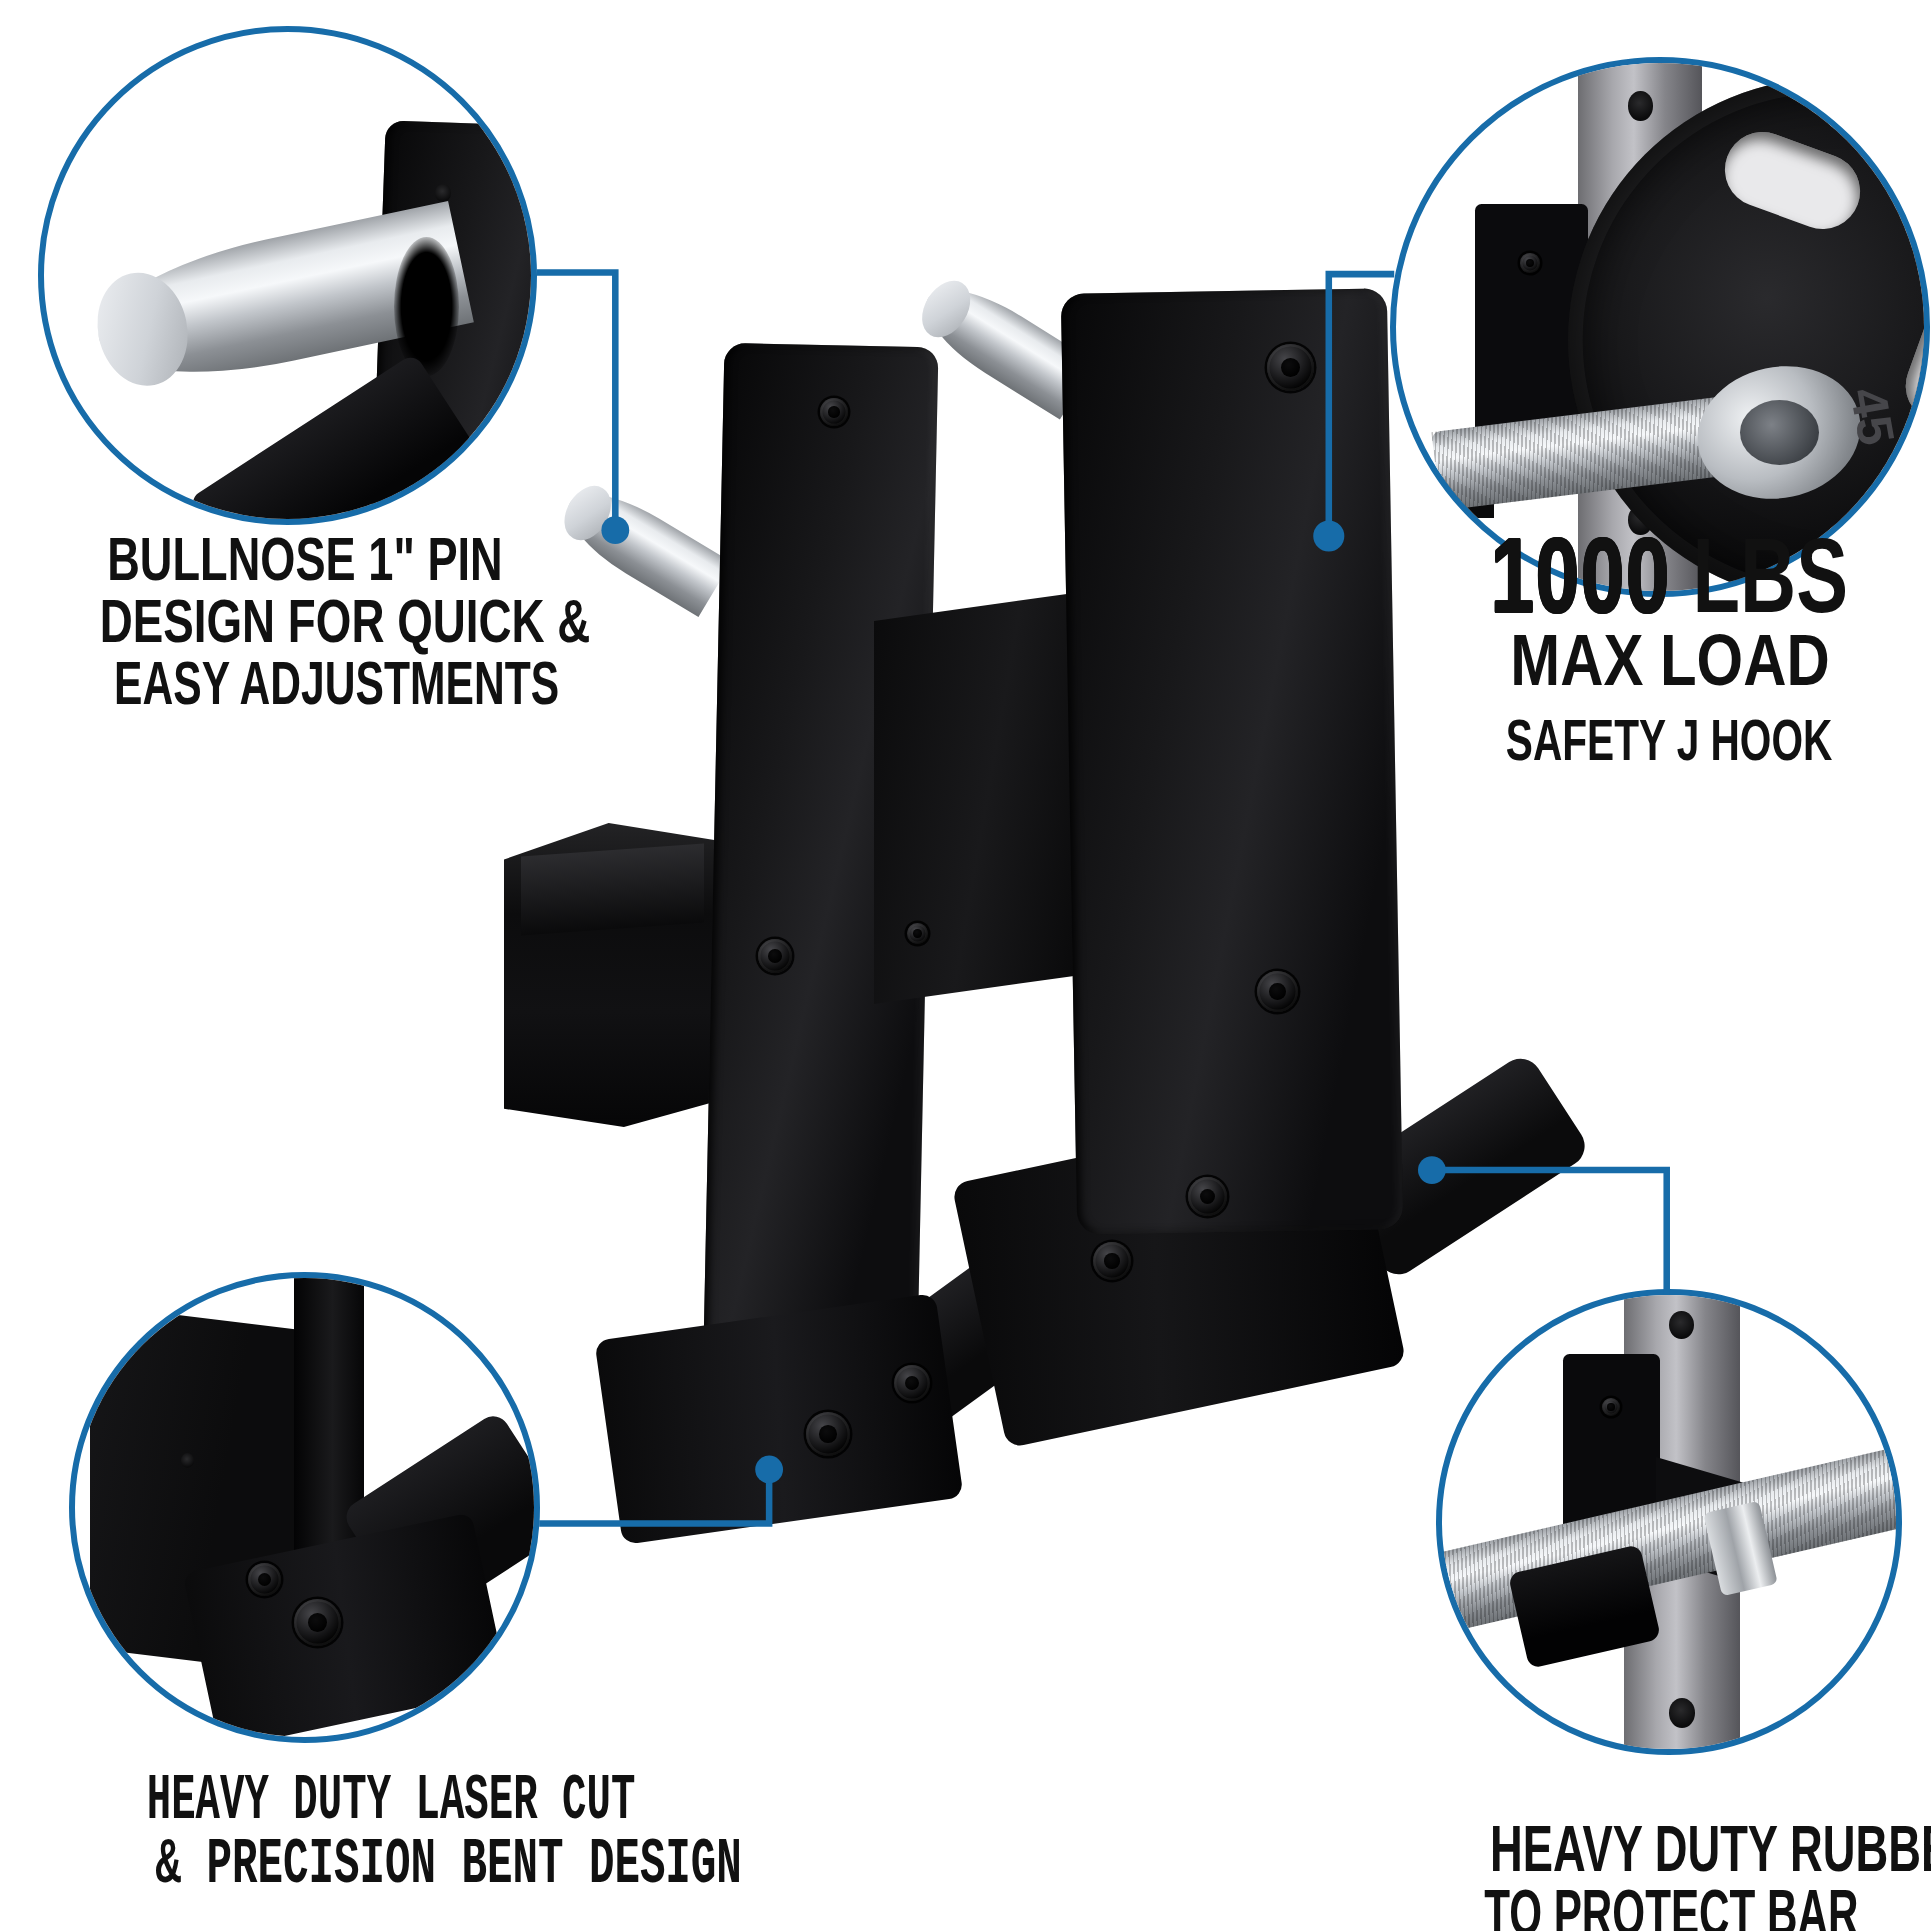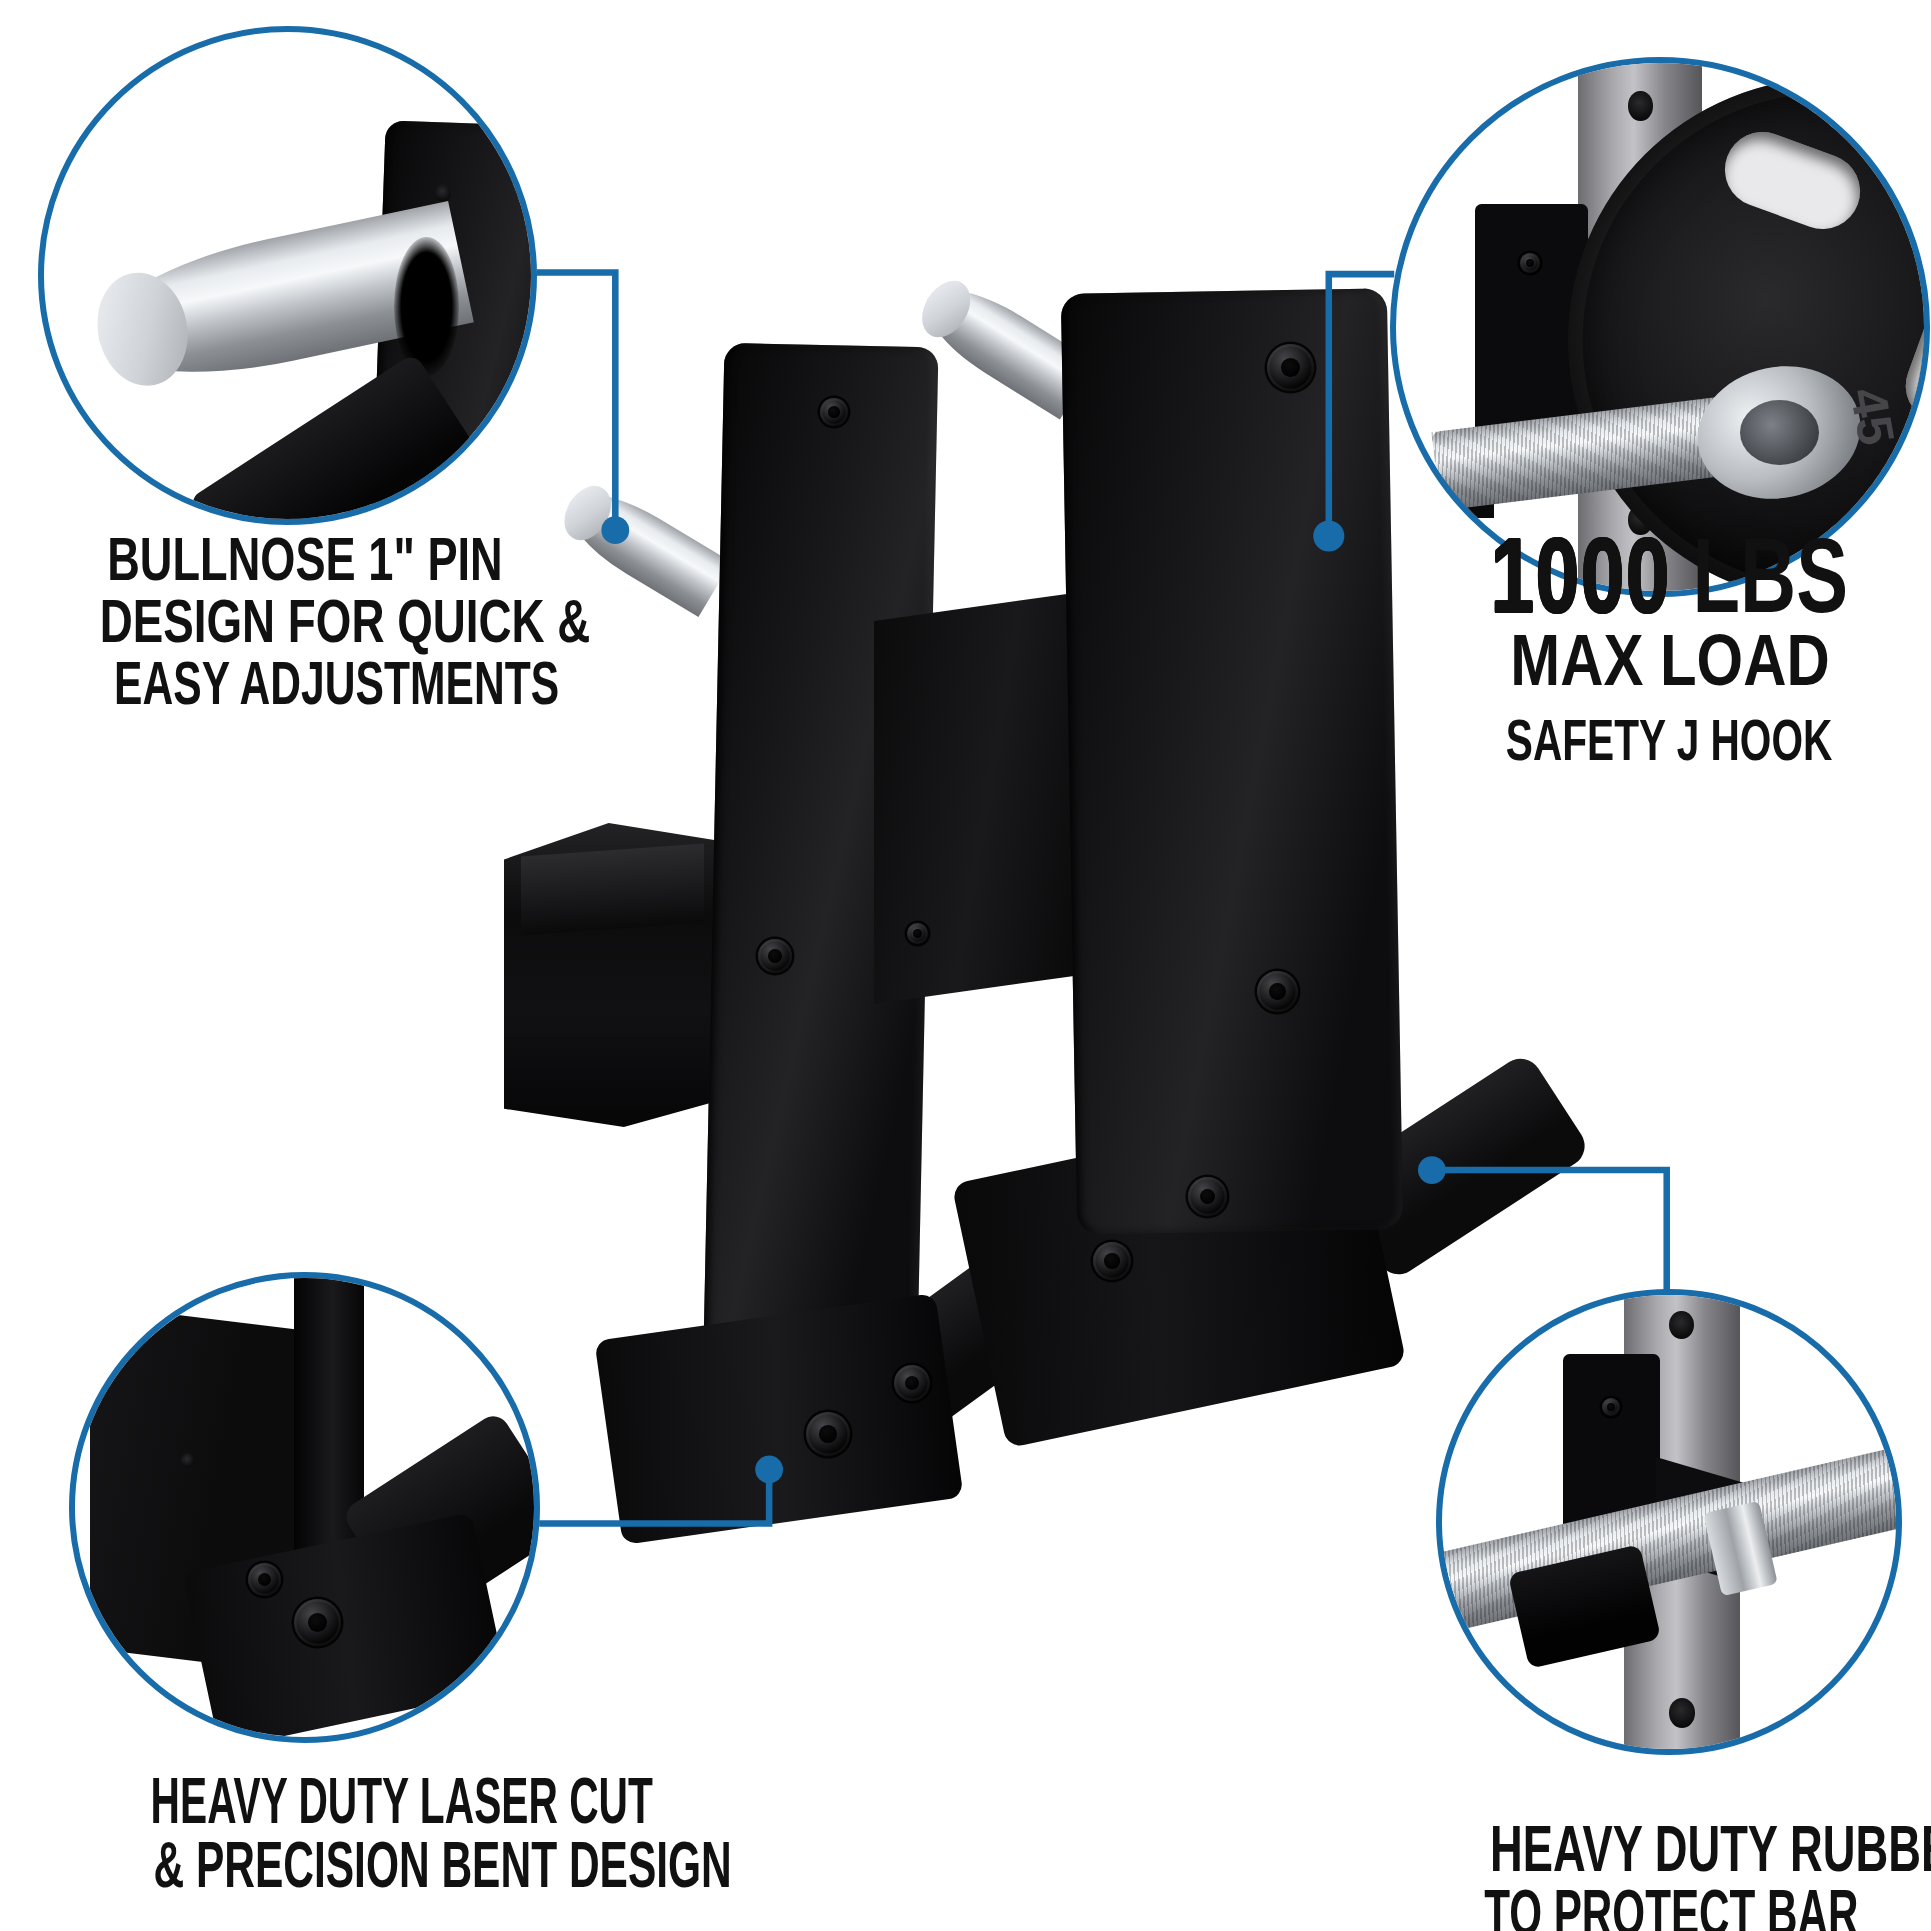--- a/index.html
+++ b/index.html
@@ -68,21 +68,21 @@
 
   
   #connectors{position:absolute;left:0;top:0;z-index:30;}
   #connectors polyline{fill:none;stroke:var(--accent);stroke-width:8;}
   #connectors circle{fill:var(--accent);stroke:none;}
 
   
   .callout{position:absolute;z-index:40;color:var(--ink);text-align:center;font-weight:bold;}
   .fitline{display:inline-block;white-space:nowrap;transform-origin:50% 50%;}
   .tl-text{left:18px;top:528px;width:573px;font-size:61px;line-height:62px;}
-  .bl-text{left:6.5px;top:1769px;width:573px;font-size:64px;line-height:64px;}
+  .bl-text{left:6.5px;top:1769px;width:573px;font-size:64px;line-height:64px;font-family:Liberation Mono, monospace;}
   .br-text{left:1383px;top:1817px;width:573px;font-size:65px;line-height:64px;}
   .tr-line{position:absolute;width:573px;left:1383px;text-align:center;color:var(--ink);font-weight:bold;z-index:40;}
   .tr-l1{top:523px;font-size:105px;line-height:105px;}
   .tr-l2{top:623px;font-size:72px;line-height:75px;}
   .tr-l3{top:709px;font-size:58px;line-height:61px;}
   .ultra{
     text-shadow:1.4px 0 currentColor,-1.4px 0 currentColor,0 1.4px currentColor,0 -1.4px currentColor,
       1px 1px currentColor,-1px 1px currentColor,1px -1px currentColor,-1px -1px currentColor;
     letter-spacing:2.5px;
   }

